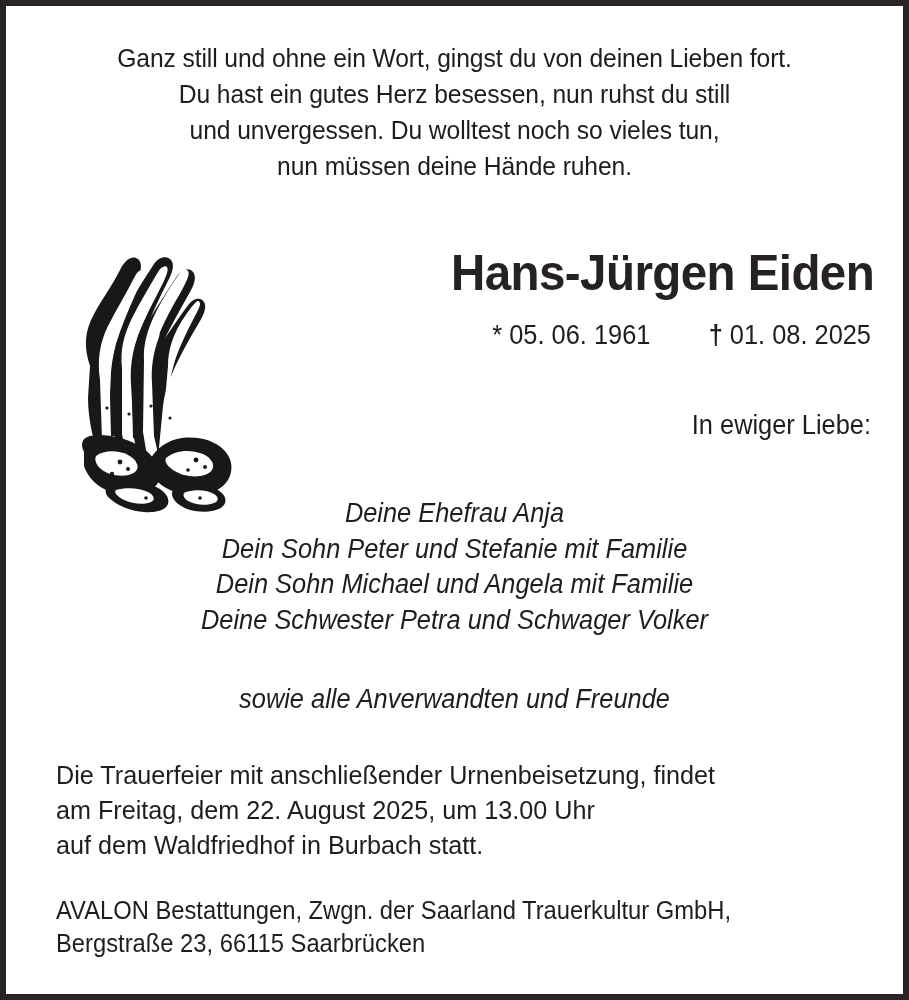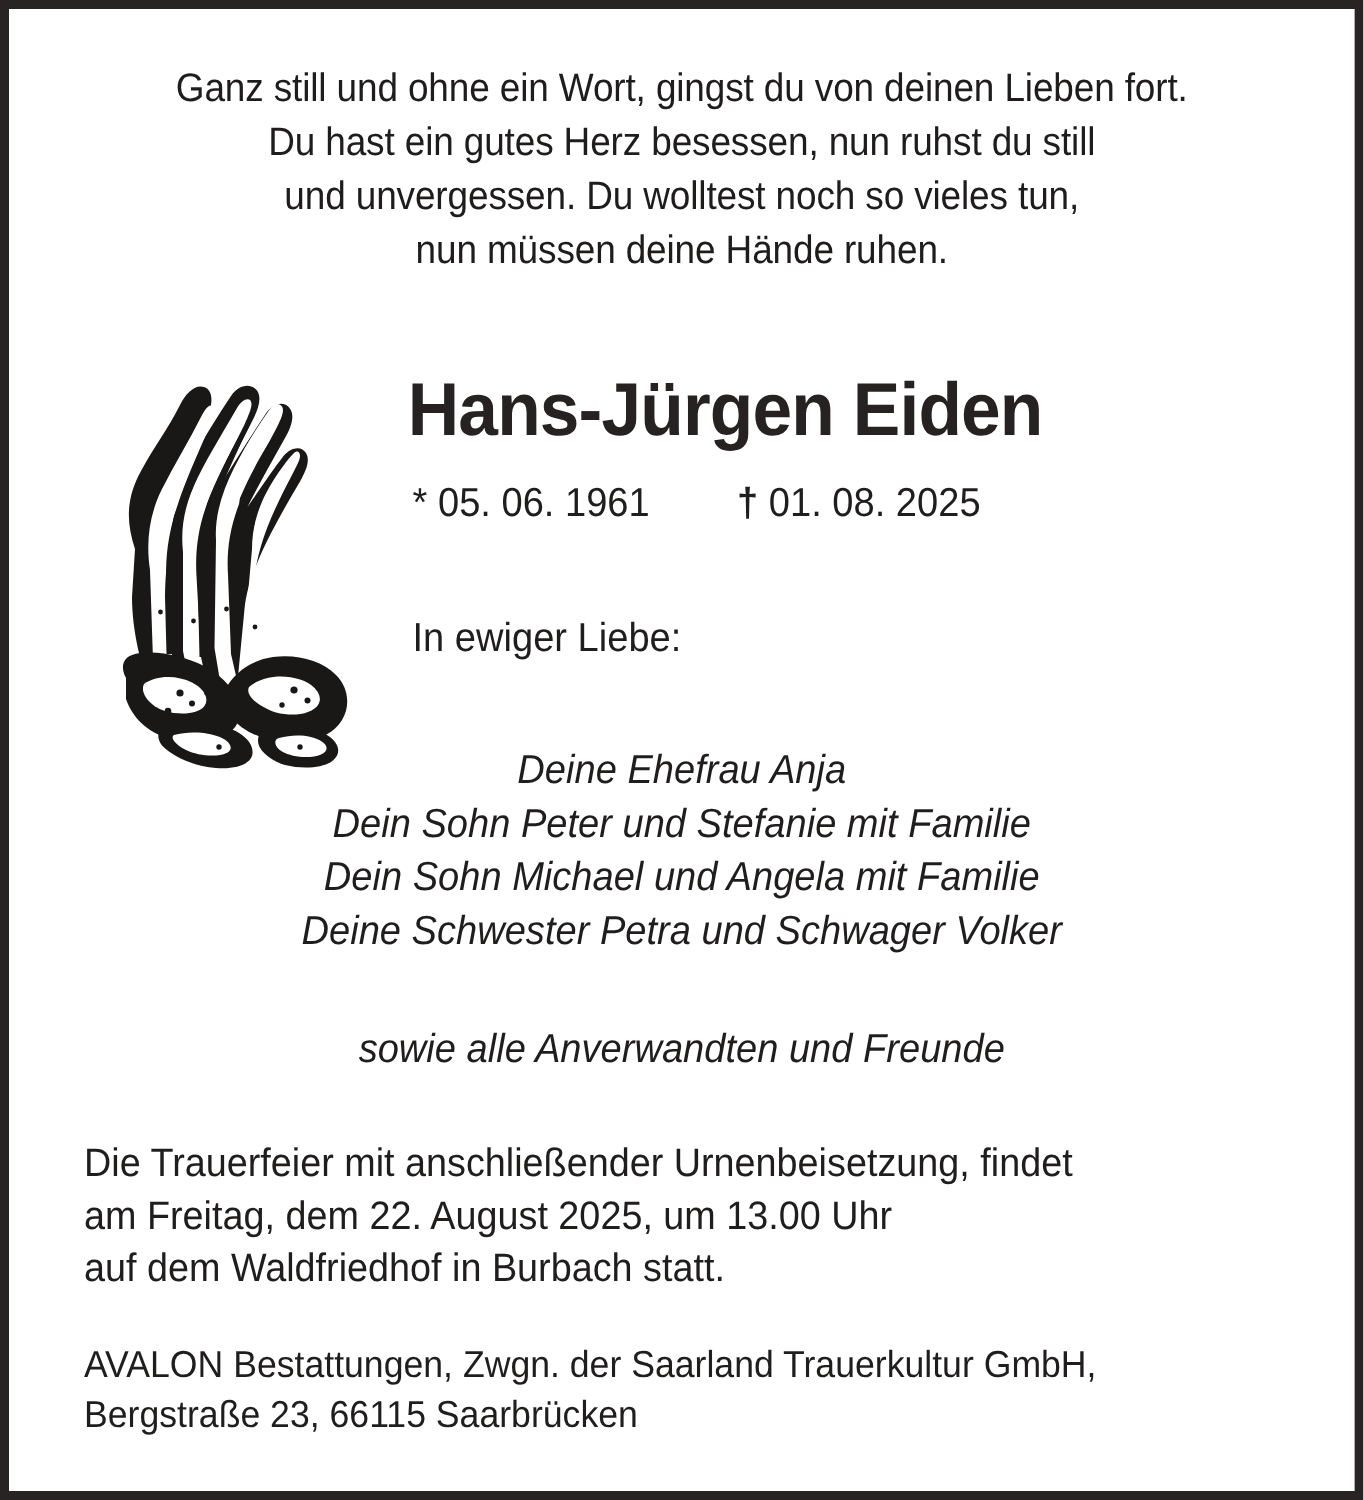--- a/index.html
+++ b/index.html
@@ -57,21 +57,21 @@
     height: 265px;
   }
   .hands svg { display: block; width: 100%; height: 100%; }
 
   
   .namecol {
     position: absolute;
     left: 250px;
     top: 238px;
     width: 634px;
-    text-align: left;
+    text-align: right;
   }
 
   .deceased-name {
     font-size: 50px;
     font-weight: bold;
     color: #262222;
     line-height: 58px;
     letter-spacing: -0.6px;
     white-space: nowrap;
     transform: scaleX(0.95);

